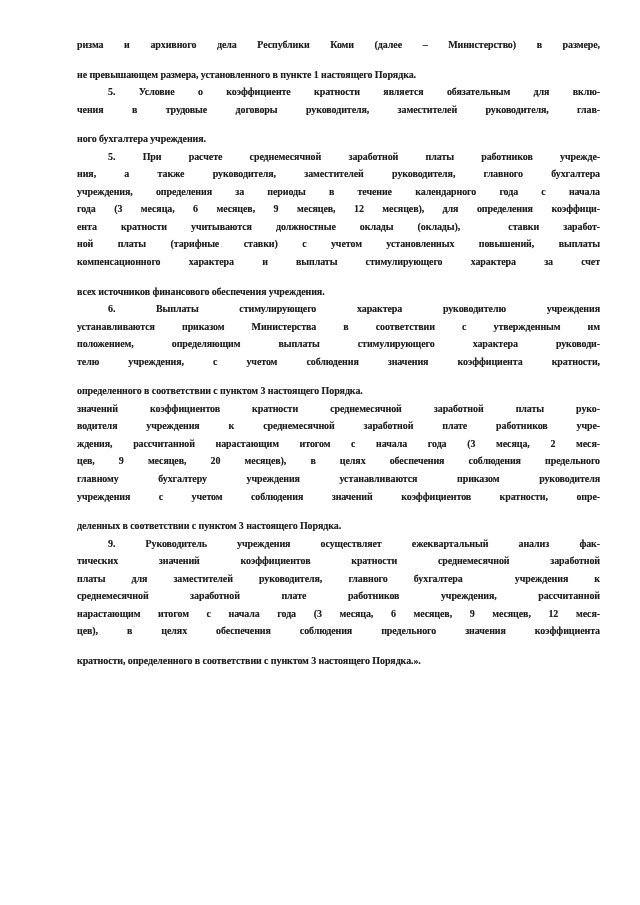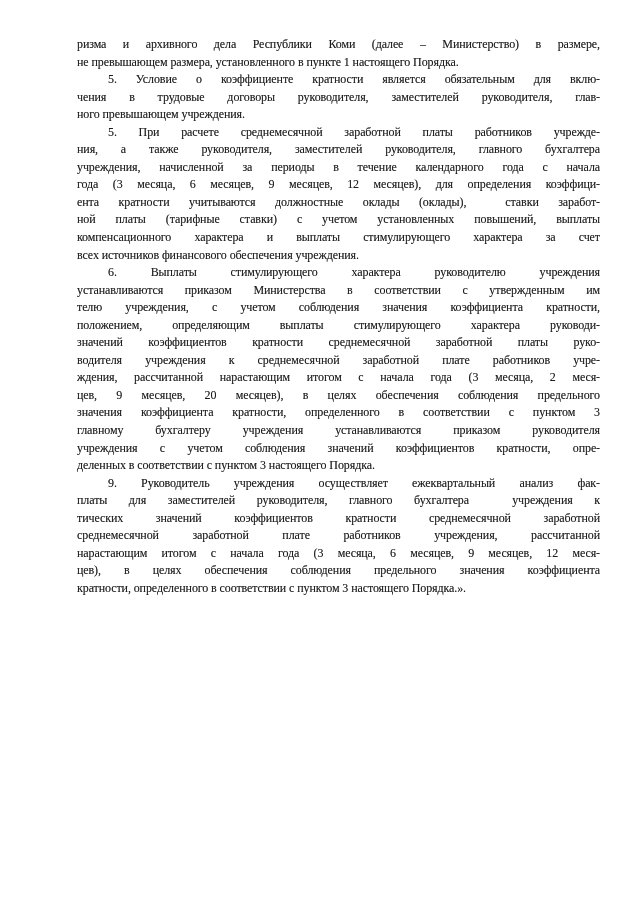--- a/index.html
+++ b/index.html
@@ -15,84 +15,86 @@
     position: absolute;
     inset: 0;
     background: var(--paper, #ffffff);
   }
   .text-block {
     position: absolute;
     left: 77px;
     top: 36px;
     width: 523px;
     color: var(--ink, #1e1e1e);
-    font-size: 12px;
+    font-size: 10px;
     line-height: 17.55px;
     letter-spacing: -0.1px;
     text-shadow: 0 0 0.6px rgba(30,30,30,0.45);
+    font-weight: bold;
   }
   .para { margin: 0; }
   .ln {
     text-align: justify;
     text-align-last: justify;
     height: 17.55px;
     overflow: hidden;
   }
   .ln.last {
     text-align-last: left;
+    margin-top: 12px;
   }
   .ln.first {
     text-indent: 31px;
   }
 </style>
 </head>
 <body>
 
 <div class="page">
   <div class="text-block">
       <div class="para">
         <div class="ln">ризма и архивного дела Республики Коми (далее – Министерство) в размере,</div>
         <div class="ln last">не превышающем размера, установленного в пункте 1 настоящего Порядка.</div>
       </div>
       <div class="para">
         <div class="ln first">5. Условие о коэффициенте кратности является обязательным для вклю-</div>
         <div class="ln">чения в трудовые договоры руководителя, заместителей руководителя, глав-</div>
-        <div class="ln last">ного превышающем учреждения.</div>
+        <div class="ln last">ного бухгалтера учреждения.</div>
       </div>
       <div class="para">
         <div class="ln first">5. При расчете среднемесячной заработной платы работников учрежде-</div>
         <div class="ln">ния, а также руководителя, заместителей руководителя, главного бухгалтера</div>
-        <div class="ln">учреждения, начисленной за периоды в течение календарного года с начала</div>
+        <div class="ln">учреждения, определения за периоды в течение календарного года с начала</div>
         <div class="ln">года (3 месяца, 6 месяцев, 9 месяцев, 12 месяцев), для определения коэффици-</div>
         <div class="ln">ента кратности учитываются должностные оклады (оклады),&nbsp; ставки заработ-</div>
         <div class="ln">ной платы (тарифные ставки) с учетом установленных повышений, выплаты</div>
         <div class="ln">компенсационного характера и выплаты стимулирующего характера за счет</div>
         <div class="ln last">всех источников финансового обеспечения учреждения.</div>
       </div>
       <div class="para">
         <div class="ln first">6. Выплаты стимулирующего характера руководителю учреждения</div>
         <div class="ln">устанавливаются приказом Министерства в соответствии с утвержденным им</div>
+        <div class="ln">положением, определяющим выплаты стимулирующего характера руководи-</div>
         <div class="ln">телю учреждения, с учетом соблюдения значения коэффициента кратности,</div>
-        <div class="ln">положением, определяющим выплаты стимулирующего характера руководи-</div>
+        <div class="ln last">определенного в соответствии с пунктом 3 настоящего Порядка.</div>
       </div>
       <div class="para">
         <div class="ln">значений коэффициентов кратности среднемесячной заработной платы руко-</div>
         <div class="ln">водителя учреждения к среднемесячной заработной плате работников учре-</div>
         <div class="ln">ждения, рассчитанной нарастающим итогом с начала года (3 месяца, 2 меся-</div>
         <div class="ln">цев, 9 месяцев, 20 месяцев), в целях обеспечения соблюдения предельного</div>
-        <div class="ln">значения коэффициента кратности, определенного в соответствии с пунктом 3</div>
       </div>
       <div class="para">
         <div class="ln">главному бухгалтеру учреждения устанавливаются приказом руководителя</div>
         <div class="ln">учреждения с учетом соблюдения значений коэффициентов кратности, опре-</div>
         <div class="ln last">деленных в соответствии с пунктом 3 настоящего Порядка.</div>
       </div>
       <div class="para">
         <div class="ln first">9. Руководитель учреждения осуществляет ежеквартальный анализ фак-</div>
+        <div class="ln">тических значений коэффициентов кратности среднемесячной заработной</div>
         <div class="ln">платы для заместителей руководителя, главного бухгалтера&nbsp; учреждения к</div>
-        <div class="ln">тических значений коэффициентов кратности среднемесячной заработной</div>
         <div class="ln">среднемесячной заработной плате работников учреждения, рассчитанной</div>
         <div class="ln">нарастающим итогом с начала года (3 месяца, 6 месяцев, 9 месяцев, 12 меся-</div>
         <div class="ln">цев), в целях обеспечения соблюдения предельного значения коэффициента</div>
         <div class="ln last">кратности, определенного в соответствии с пунктом 3 настоящего Порядка.».</div>
       </div>
     </div>
 </div>
 
 </body></html>

